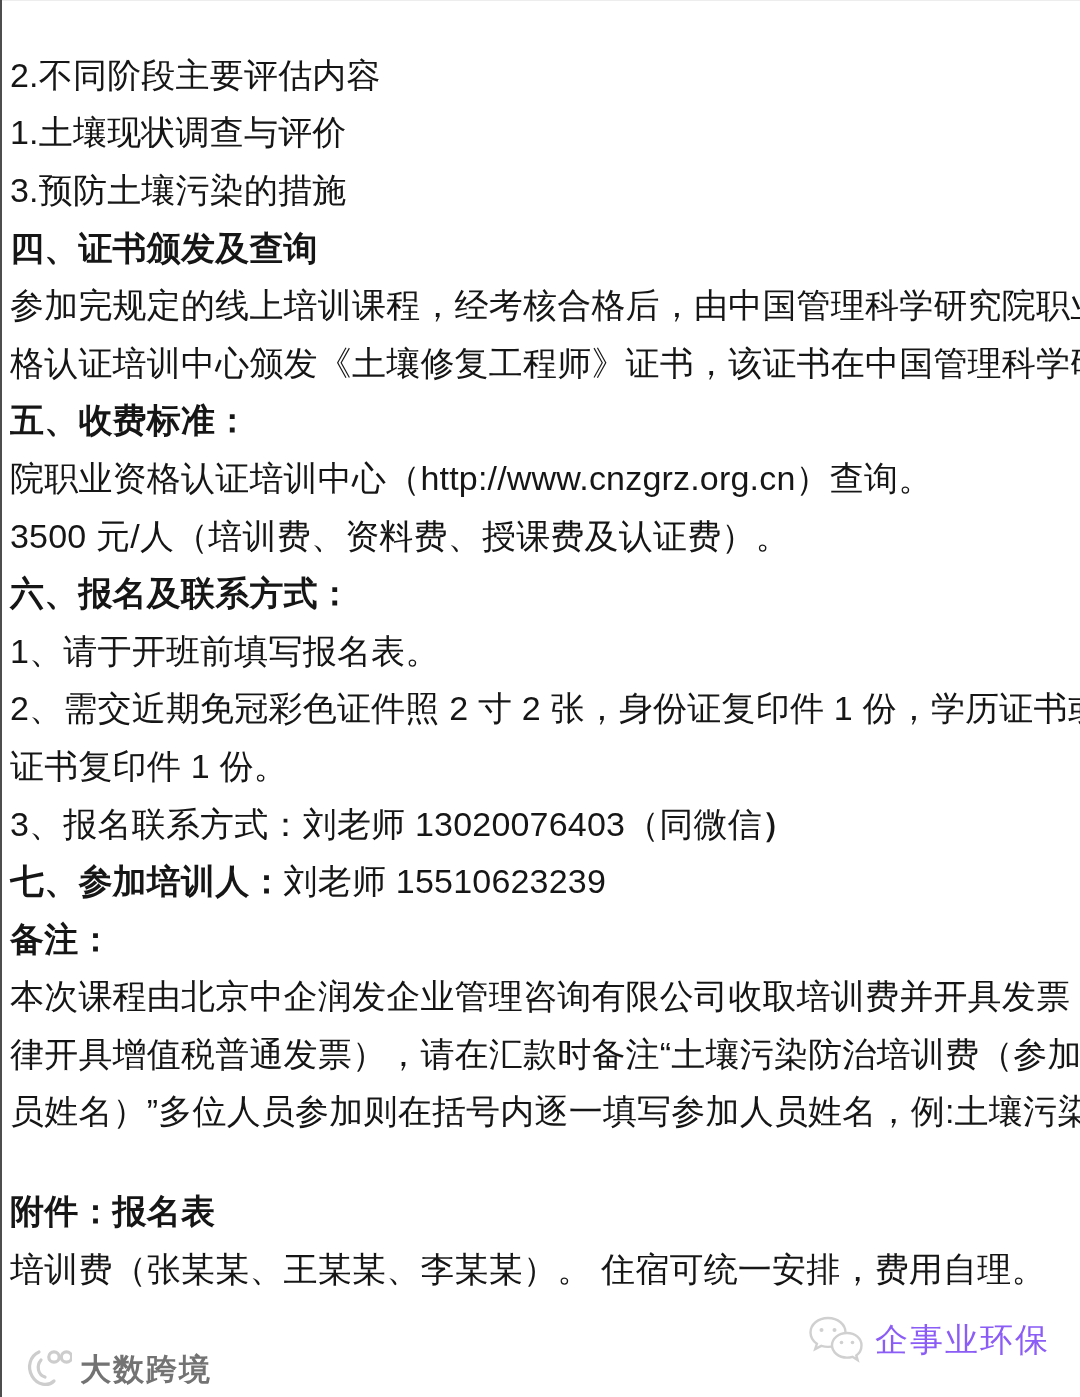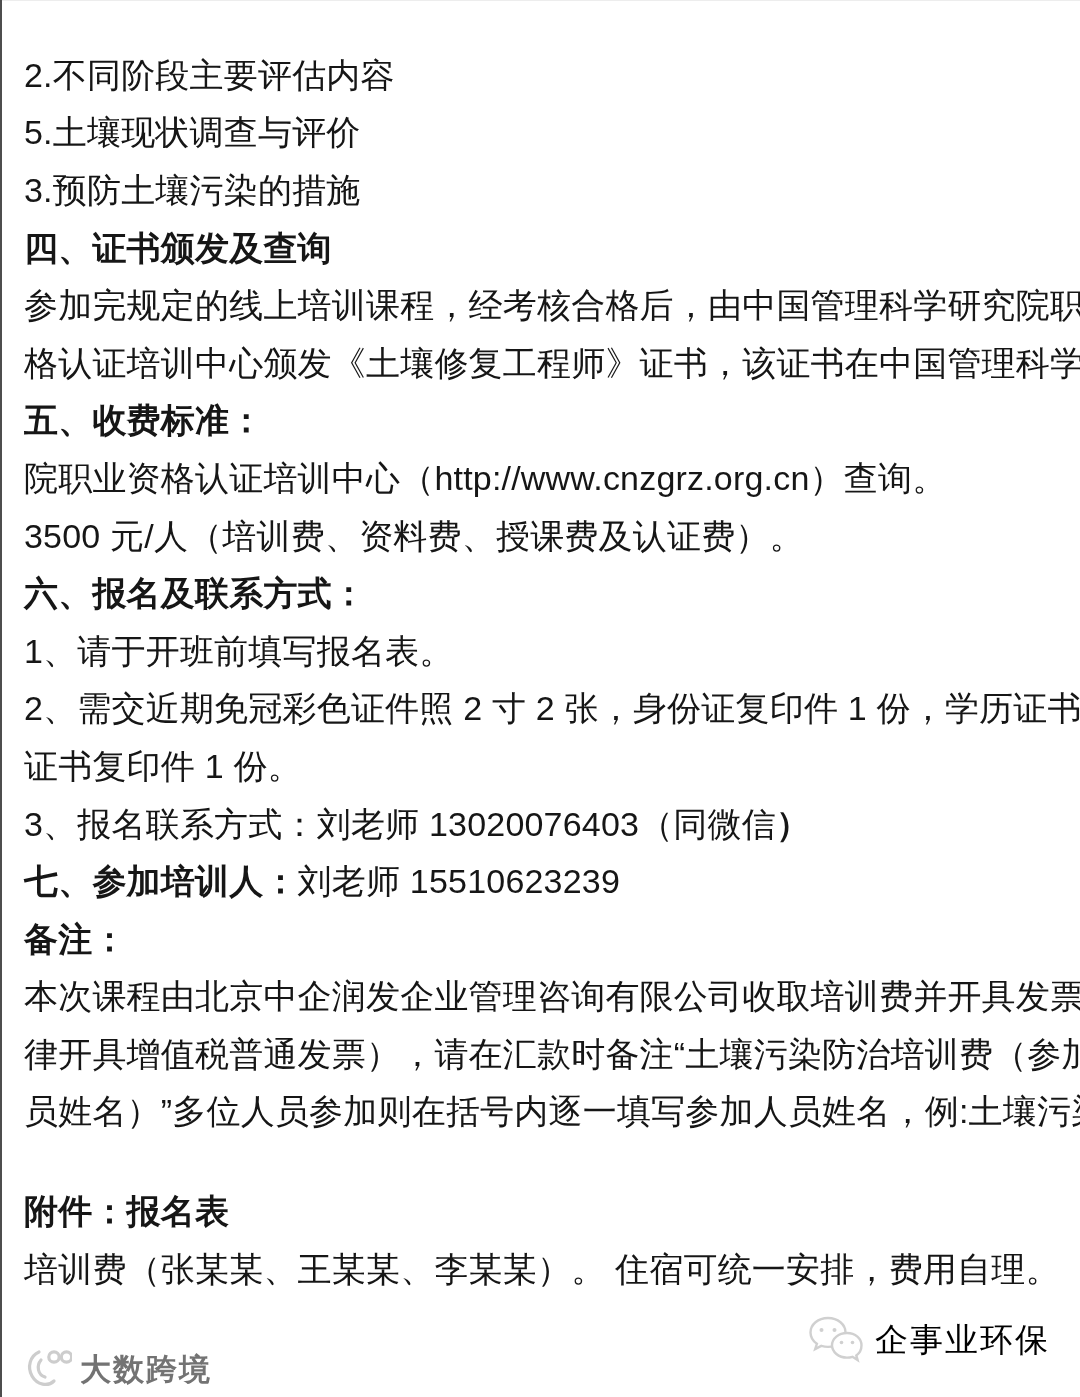--- a/index.html
+++ b/index.html
@@ -22,21 +22,21 @@
     background: #4d4d4d;
   }
   .top-edge {
     position: absolute;
     left: 0; top: 0;
     width: 1080px; height: 1px;
     background: #ededed;
   }
   .doc {
     position: absolute;
-    left: 24px;
+    left: 10px;
     top: 46px;
     right: 24px;
   }
   .line {
     height: 57.6px;
     display: flex;
     align-items: center;
     font-size: 34px;
     line-height: 1;
     white-space: nowrap;
@@ -58,36 +58,36 @@
     letter-spacing: 2px;
     user-select: none;
   }
   .wm-right {
     position: absolute;
     right: 30px;
     bottom: 32px;
     display: flex;
     align-items: center;
     gap: 10px;
-    color: #000000;
+    color: #8b5cf6;
     font-size: 33px;
     letter-spacing: 2px;
     user-select: none;
   }
   .wm-icon { display: inline-flex; flex: 0 0 auto; }
 </style>
 </head>
 <body>
 
 <div class="top-edge"></div>
 <div class="left-edge"></div>
 
 <div class="doc">
   <div class="line">2.不同阶段主要评估内容</div>
-  <div class="line">5.土壤现状调查与评价</div>
+  <div class="line">1.土壤现状调查与评价</div>
   <div class="line">3.预防土壤污染的措施</div>
 
   <div class="line bold">四、证书颁发及查询</div>
   <div class="line">参加完规定的线上培训课程，经考核合格后，由中国管理科学研究院职业资</div>
   <div class="line">格认证培训中心颁发《土壤修复工程师》证书，该证书在中国管理科学研究</div>
   <div class="line bold">五、收费标准：</div>
 
   <div class="line">院职业资格认证培训中心（http://www.cnzgrz.org.cn）查询。</div>
   <div class="line">3500 元/人（培训费、资料费、授课费及认证费）。</div>
 

